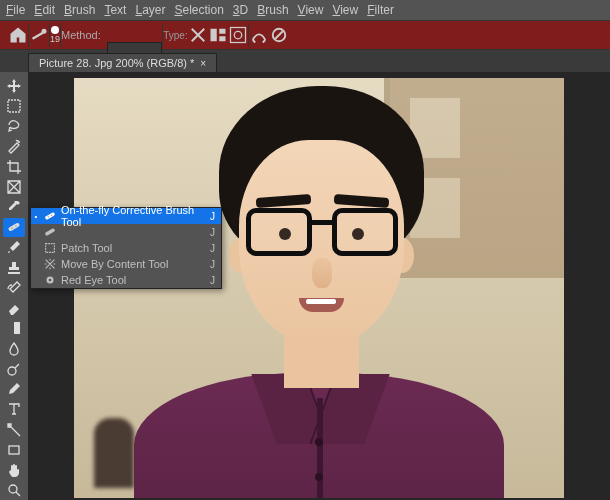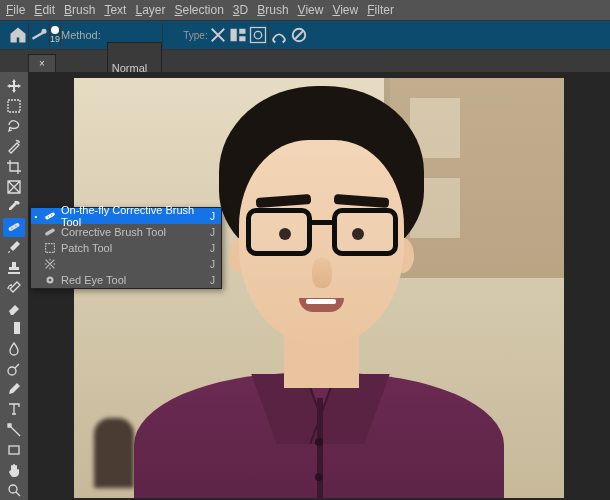--- a/index.html
+++ b/index.html
@@ -2,28 +2,28 @@
 <html><head>
 <meta charset="utf-8">
 <style>
   * { box-sizing: border-box; margin: 0; padding: 0; font-family: Arial, sans-serif; }
   body { width: 610px; height: 500px; background: #535353; overflow: hidden; position: relative; }
   
   .menubar { height: 20px; background: #535353; display: flex; align-items: center; padding: 0 6px; gap: 9px; }
   .menubar span { color: #c8c8c8; font-size: 12px; cursor: pointer; text-decoration-color: transparent; }
   .menubar span:first-letter { text-decoration: underline; }
   
-  .toolbar { height: 30px; background: #0c4a6e; border-top: 1px solid #333; border-bottom: 1px solid #333; display: flex; align-items: center; padding: 0 8px; }
+  .toolbar { height: 30px; background: #7f1d1d; border-top: 1px solid #333; border-bottom: 1px solid #333; display: flex; align-items: center; padding: 0 8px; }
   .tb-btn { width: 20px; height: 20px; display: flex; align-items: center; justify-content: center; color: #ccc; cursor: pointer; }
   .tb-sep { width: 1px; height: 24px; background: #333; }
   .brush-size { display: flex; flex-direction: column; align-items: center; color: #ccc; font-size: 9px; }
   .brush-dot { width: 8px; height: 8px; border-radius: 50%; background: #fff; }
   .method { display: flex; align-items: center; gap: 6px; color: #aaa; font-size: 11px; text-align: right; }
   .method-select { background: #3a3a3a; border: 1px solid #222; color: #ccc; font-size: 11px; padding: 19px 14px 1px 4px; margin-top: 47px; }
-  .type-label { color: #999; font-size: 10px; margin-left: 20px; }
+  .type-label { color: #999; font-size: 10px; margin-left: 0; }
   
   .tab-bar { height: 22px; background: #3a3a3a; display: flex; align-items: flex-end; padding-left: 28px; }
   .tab { background: #4a4a4a; color: #ddd; font-size: 11px; padding: 3px 10px; border: 1px solid #222; border-bottom: none; display: flex; align-items: center; gap: 6px; }
   .tab-close { cursor: pointer; font-size: 10px; }
   
   .workspace { display: flex; height: calc(500px - 72px); }
   .left-tools { width: 28px; background: #535353; display: flex; flex-direction: column; align-items: center; padding-top: 4px; gap: 1px; }
   .tool { width: 22px; height: 22px; display: flex; align-items: center; justify-content: center; color: #ddd; cursor: pointer; position: relative; }
   .tool.sel { background: #1473e6; border-radius: 2px; }
   .tool svg { width: 16px; height: 16px; }
@@ -137,20 +137,21 @@
   <div class="tb-btn">
       <svg viewBox="0 0 16 16" fill="none" stroke="currentColor" stroke-width="1.5">
         <circle cx="8" cy="8" r="5"></circle>
         <path d="M5 11l6-6"></path>
       </svg>
     </div>
 </div>
 
 <div class="tab-bar">
   <div class="tab">
+    <span>Picture 28. Jpg 200% (RGB/8) *</span>
     <span class="tab-close">×</span>
   </div>
 </div>
 
 <div class="workspace">
 
   <div class="left-tools" id="tool-col">
       <div class="tool">
         <svg viewBox="0 0 16 16" fill="currentColor">
           <path d="M8 1l2 3H9v3h3V6l3 2-3 2V9H9v3h1l-2 3-2-3h1V9H4v1L1 8l3-2v1h3V4H6z"></path>
@@ -308,40 +309,40 @@
       <span>On-the-fly Corrective Brush Tool</span>
       <span class="fly-key">J</span>
     </div>
     <div class="fly-item">
       <span class="dot"></span>
       <span class="fly-icon">
         <svg viewBox="0 0 16 16" fill="currentColor">
           <rect x="2" y="6" width="12" height="4" rx="2" transform="rotate(-30 8 8)"></rect>
         </svg>
       </span>
-      <span>Corrective Brush Tool</span>
       <span class="fly-key">J</span>
     </div>
     <div class="fly-item">
       <span class="dot"></span>
       <span class="fly-icon">
         <svg viewBox="0 0 16 16" fill="none" stroke="currentColor" stroke-width="1.3">
           <rect x="3" y="3" width="10" height="10" stroke-dasharray="2 1"></rect>
         </svg>
       </span>
       <span>Patch Tool</span>
       <span class="fly-key">J</span>
     </div>
     <div class="fly-item">
       <span class="dot"></span>
       <span class="fly-icon">
         <svg viewBox="0 0 16 16" fill="none" stroke="currentColor" stroke-width="1.3">
           <path d="M3 3l10 10M13 3L3 13M8 2v2M8 12v2M2 8h2M12 8h2"></path>
         </svg>
       </span>
+      <span>Move By Content Tool</span>
       <span class="fly-key">J</span>
     </div>
     <div class="fly-item">
       <span class="dot"></span>
       <span class="fly-icon">
         <svg viewBox="0 0 16 16" fill="currentColor">
           <circle cx="8" cy="8" r="4"></circle>
           <circle cx="8" cy="8" r="1.5" fill="#535353"></circle>
           <path d="M12 4l1-1"></path>
         </svg>

